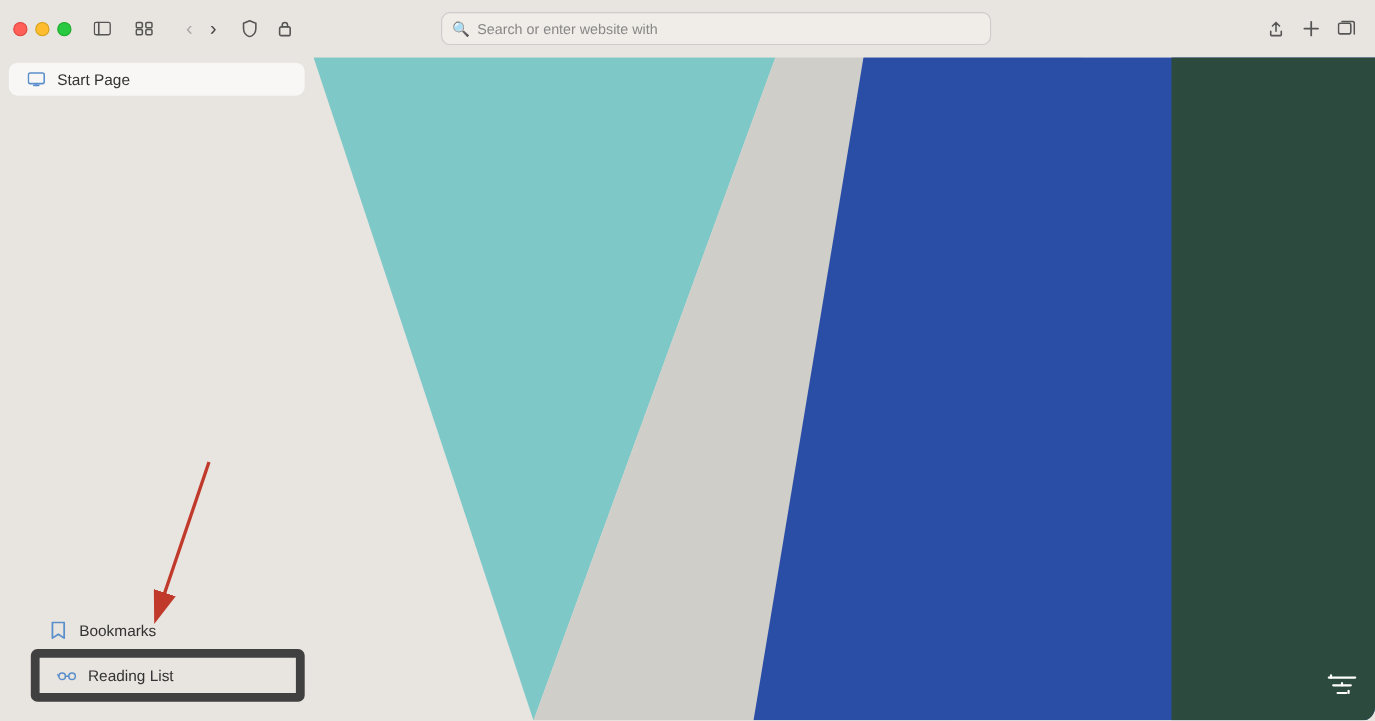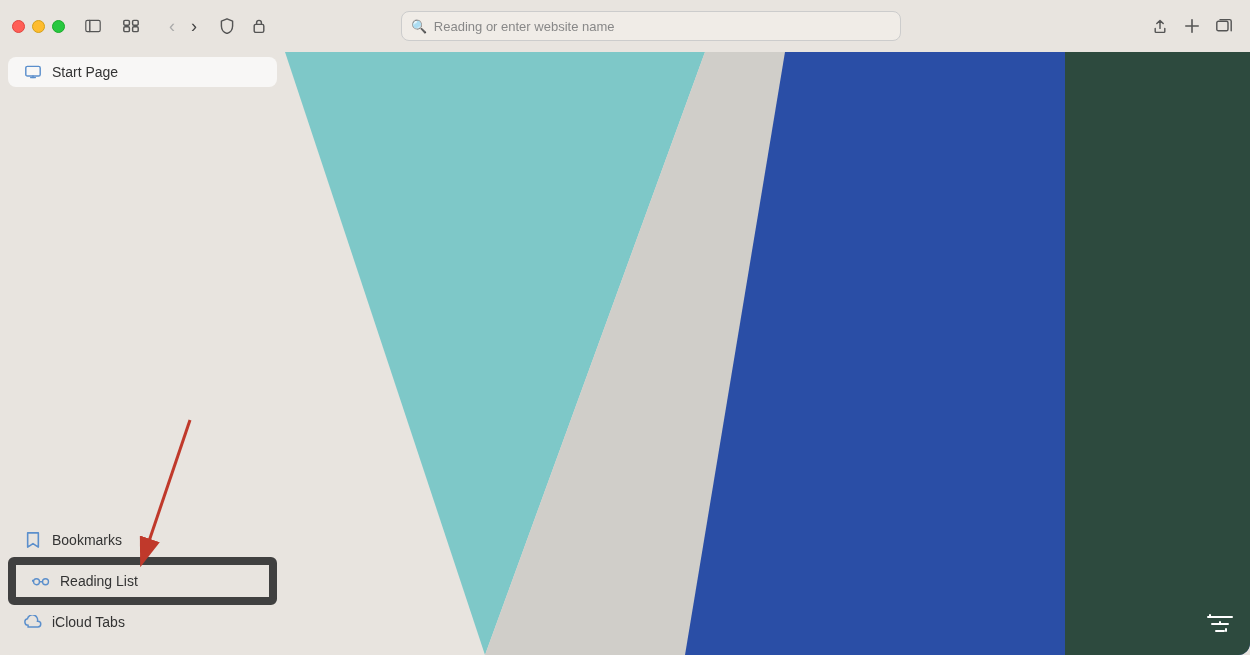--- a/index.html
+++ b/index.html
@@ -147,20 +147,21 @@
       width: 18px;
       display: flex;
       align-items: center;
       justify-content: center;
     }
 
     .sidebar-spacer { flex: 1; }
 
     .sidebar-bottom {
       padding-bottom: 16px;
+      margin-left: 20px;
     }
 
     .sidebar-item {
       display: flex;
       align-items: center;
       gap: 10px;
       padding: 8px 16px;
       font-size: 14px;
       color: #333;
       cursor: pointer;
@@ -268,21 +269,21 @@
     <button class="toolbar-btn">
       <svg class="icon-svg" viewBox="0 0 18 20">
         <rect x="3" y="8" width="12" height="10" rx="2"></rect>
         <path d="M6 8V6a3 3 0 016 0v2"></path>
       </svg>
     </button>
   </div>
 
   <div class="search-bar">
     <span class="search-bar-icon">🔍</span>
-    <span>Reading or enter website name</span>
+    <span>Search or enter website with</span>
   </div>
 
   <div class="right-toolbar">
     <button class="toolbar-btn">
       <svg class="icon-svg" viewBox="0 0 18 20">
         <path d="M9 13V3M5 7l4-4 4 4"></path>
         <path d="M3 13v4a1 1 0 001 1h10a1 1 0 001-1v-4"></path>
       </svg>
     </button>
     <button class="toolbar-btn">
@@ -334,28 +335,20 @@
             <circle cx="6" cy="7" r="4"></circle>
             <circle cx="18" cy="7" r="4"></circle>
             <line x1="10" y1="7" x2="14" y2="7"></line>
             <line x1="2" y1="7" x2="0" y2="5"></line>
           </svg>
         </span>
         <span>Reading List</span>
       </div>
 
 
-      <div class="sidebar-item">
-        <span class="sidebar-item-icon">
-          <svg width="18" height="14" viewBox="0 0 22 16" fill="none" stroke="#5b8fcc" stroke-width="1.8" stroke-linecap="round">
-            <path d="M5 12a4 4 0 01-.8-7.9A5.5 5.5 0 0116.5 7H17a3.5 3.5 0 010 7H5z"></path>
-          </svg>
-        </span>
-        <span>iCloud Tabs</span>
-      </div>
 
     </div>
 
     <svg class="arrow-container" viewBox="0 0 285 655" xmlns="http://www.w3.org/2000/svg" style="position:absolute;top:0;left:0;pointer-events:none;">
 
       <defs>
         <marker id="arrowhead" markerWidth="10" markerHeight="7" refX="5" refY="3.5" orient="auto">
           <polygon points="0 0, 10 3.5, 0 7" fill="#c0392b"></polygon>
         </marker>
       </defs>

